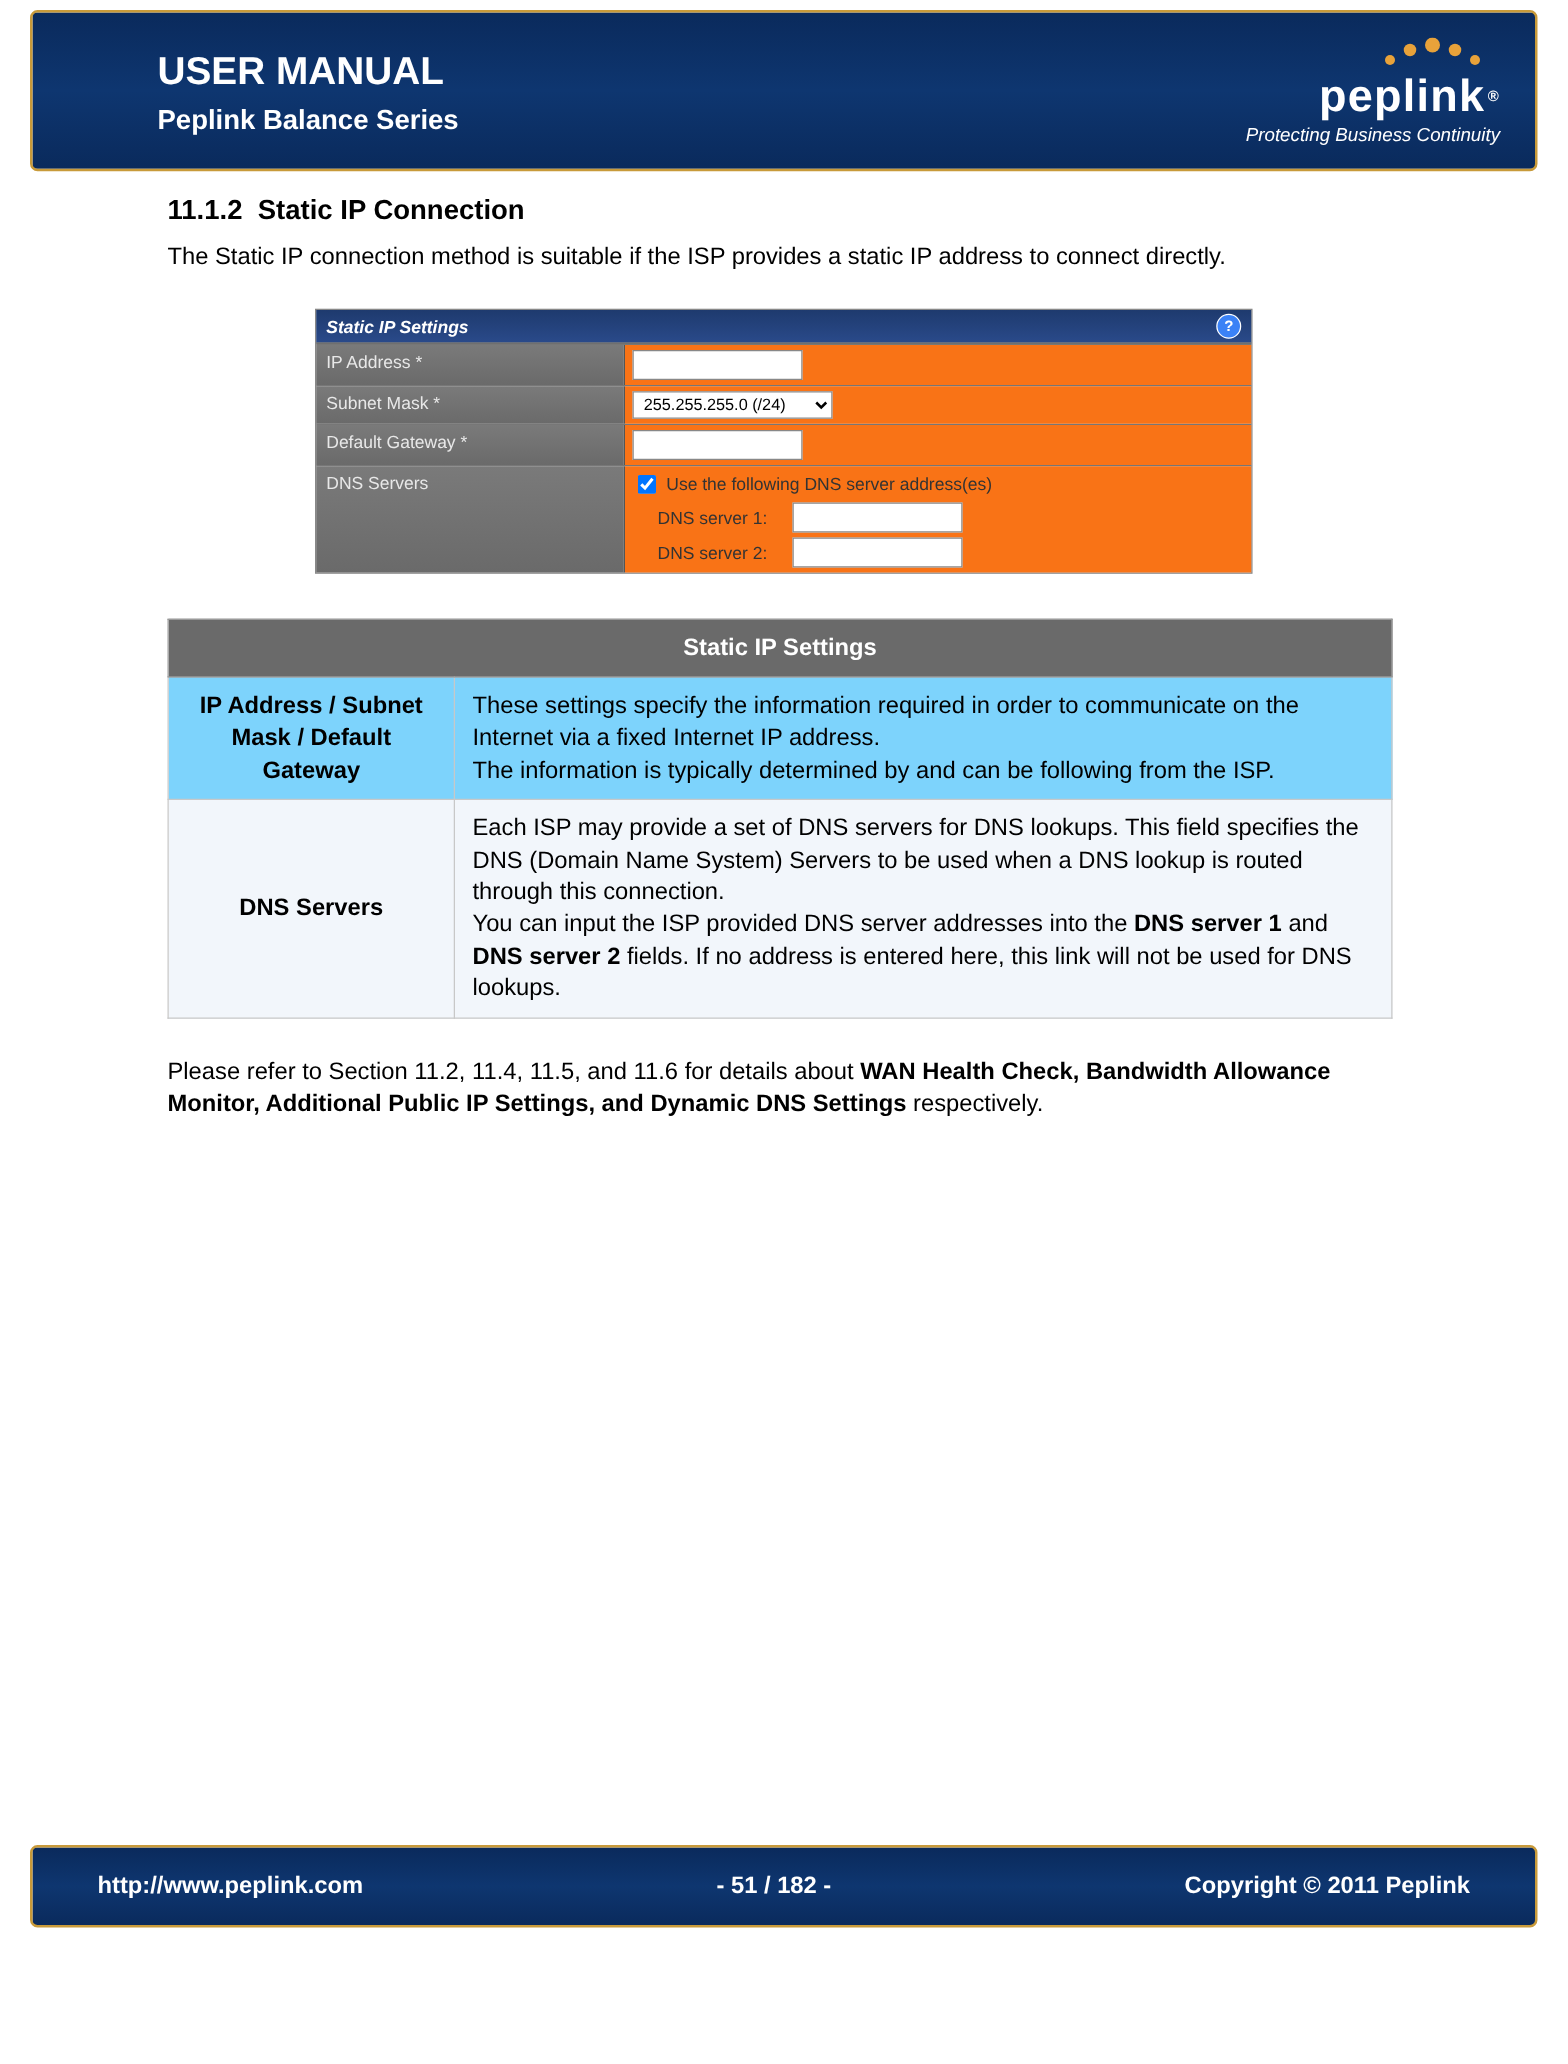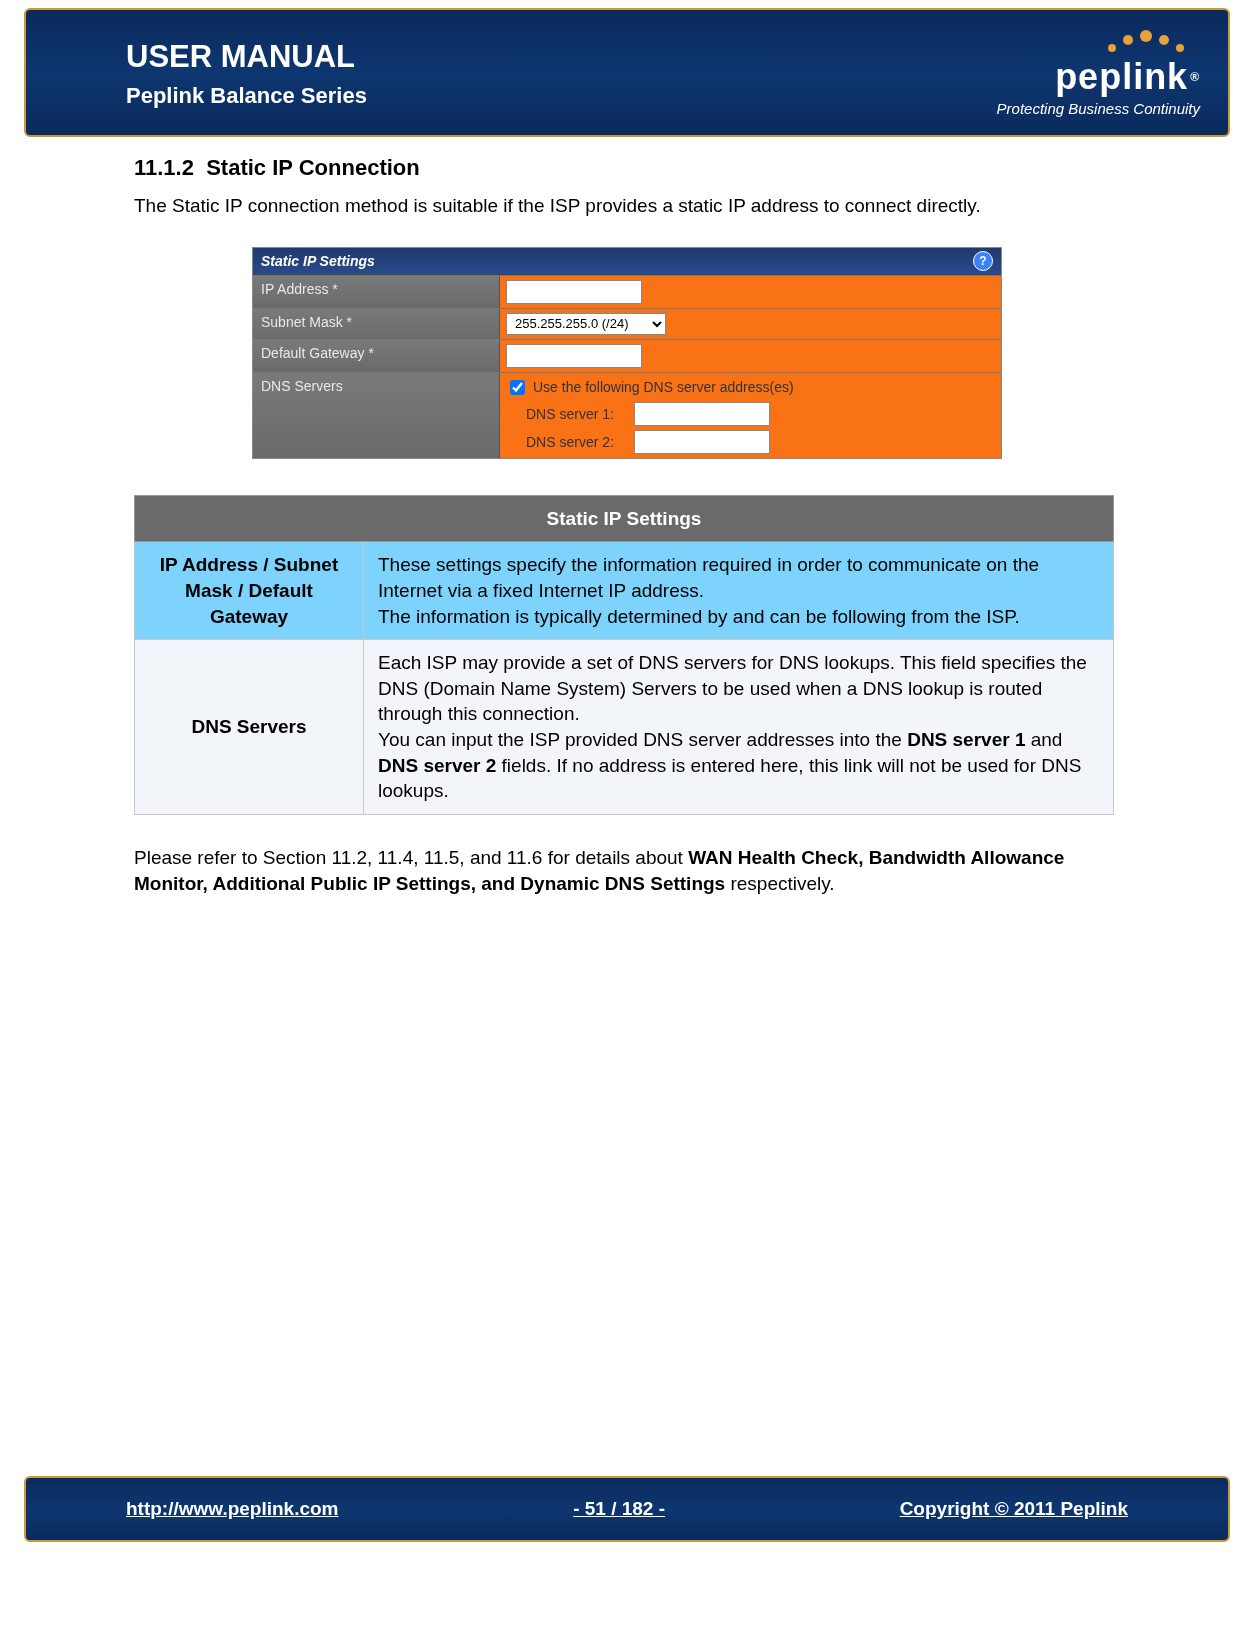--- a/index.html
+++ b/index.html
@@ -195,27 +195,26 @@
   .footnote {
     font-size: 19px;
     line-height: 1.35;
     margin-top: 10px;
   }
   .footer-band {
     background: linear-gradient(to bottom, #0a2a5c 0%, #0e3670 50%, #0a2a5c 100%);
     border: 2px solid #c89a3a;
     border-radius: 6px;
     margin-top: 580px;
-    padding: 20px 100px;
+    padding: 20px 52px;
     display: flex;
     justify-content: space-between;
     color: #fff;
     font-size: 19px;
     font-weight: bold;
-    text-decoration: underline;
   }
 </style>
 </head>
 <body>
 
 <div class="page-wrapper">
 
   <div class="header-band">
     <div class="header-left">
       <div class="header-title">USER MANUAL</div>

